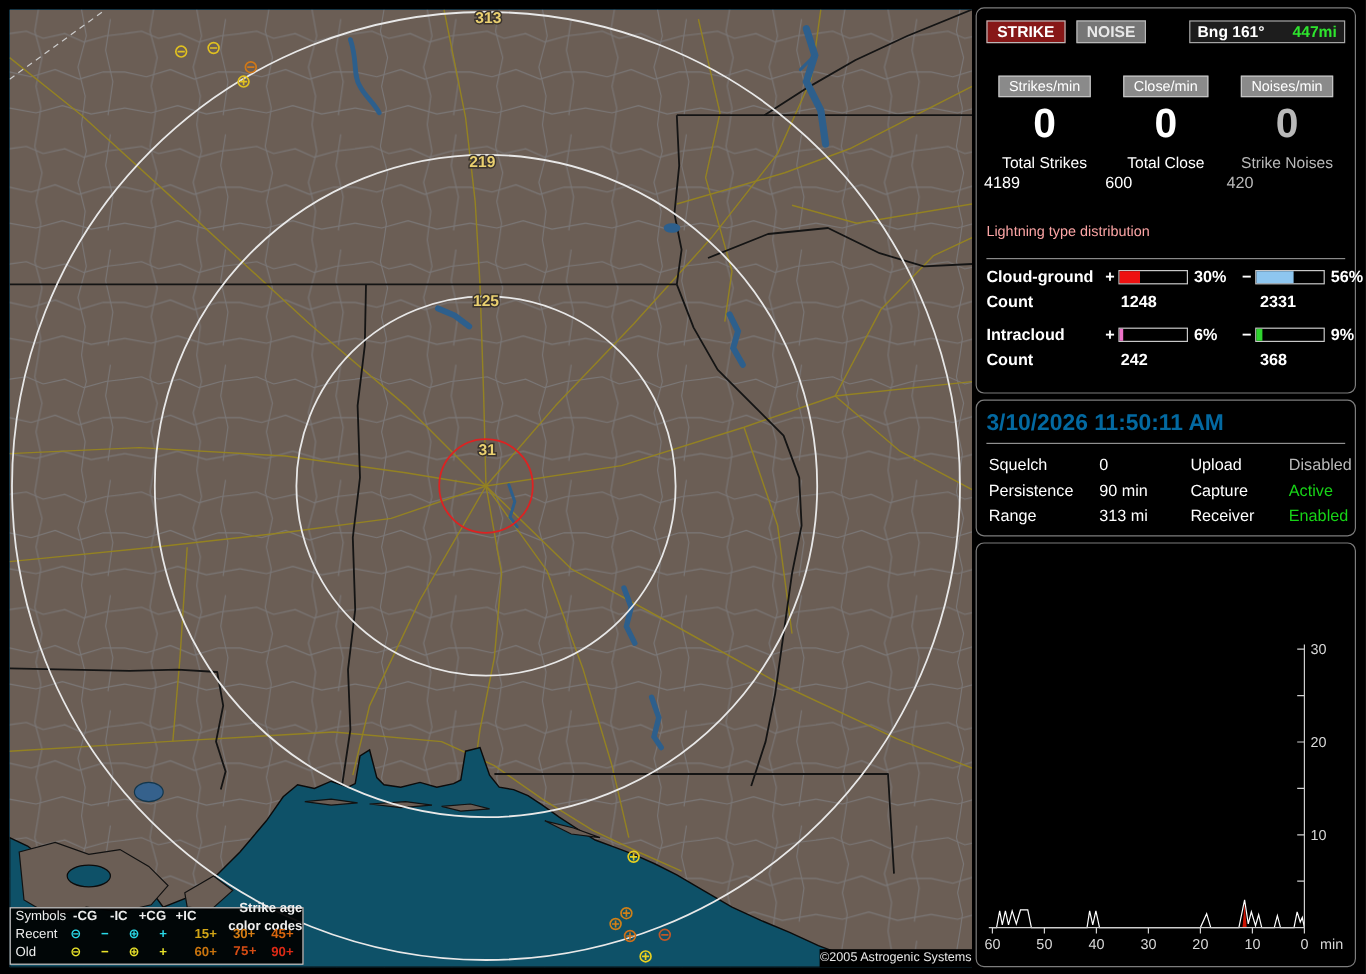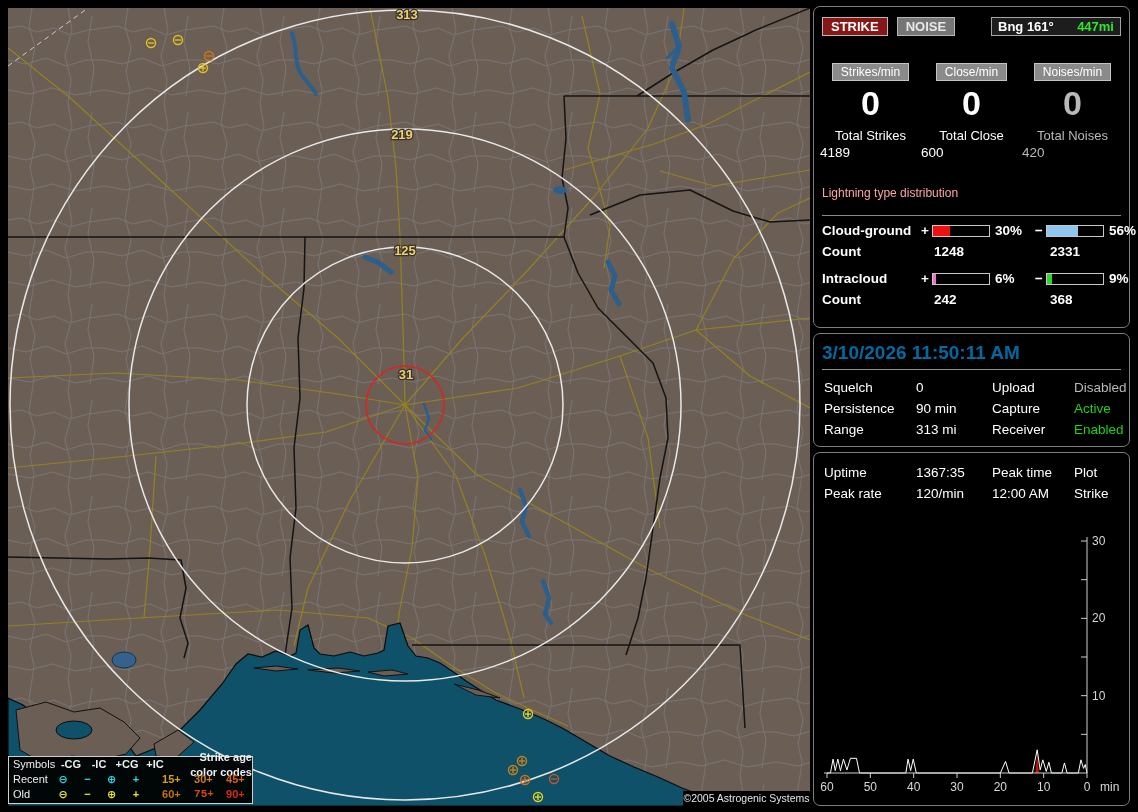--- a/index.html
+++ b/index.html
@@ -267,21 +267,21 @@
     </div>
     <div class="col">
       <span class="chead">Close/min</span>
       <div class="zero">0</div>
       <div class="tlabel">Total Close</div>
       <div class="tvalue">600</div>
     </div>
     <div class="col">
       <span class="chead">Noises/min</span>
       <div class="zero dim">0</div>
-      <div class="tlabel dim">Total Noises</div>
+      <div class="tlabel dim">Strike Noises</div>
       <div class="tvalue dim">420</div>
     </div>
   </div>
 
   <div id="dist">
     <div id="dist-title">Lightning type distribution</div>
 
     <div class="drow">
       <span>Cloud-ground</span>
       <span class="sign">+</span>
@@ -336,31 +336,20 @@
     <span class="green">Active</span>
 
     <span>Range</span>
     <span>313 mi</span>
     <span>Receiver</span>
     <span class="green">Enabled</span>
   </div>
 </div>
 
 <div id="box3" class="box">
-  <div class="kvgrid" style="margin-top:12px">
-    <span>Uptime</span>
-    <span>1367:35</span>
-    <span>Peak time</span>
-    <span>Plot</span>
-
-    <span>Peak rate</span>
-    <span>120/min</span>
-    <span>12:00 AM</span>
-    <span>Strike</span>
-  </div>
 
   <svg id="trend-svg" width="310" height="272" viewBox="0 0 310 272">
     <g id="trend-plot">
         <line x1="11" y1="242" x2="11" y2="247" stroke="#cfcfcf" stroke-width="1"></line>
         <text x="11" y="260" text-anchor="middle" fill="#d8d8d8" font-size="12">60</text>
         <line x1="54.33333333333334" y1="242" x2="54.33333333333334" y2="247" stroke="#cfcfcf" stroke-width="1"></line>
         <text x="54.33333333333334" y="260" text-anchor="middle" fill="#d8d8d8" font-size="12">50</text>
         <line x1="97.66666666666666" y1="242" x2="97.66666666666666" y2="247" stroke="#cfcfcf" stroke-width="1"></line>
         <text x="97.66666666666666" y="260" text-anchor="middle" fill="#d8d8d8" font-size="12">40</text>
         <line x1="141" y1="242" x2="141" y2="247" stroke="#cfcfcf" stroke-width="1"></line>

